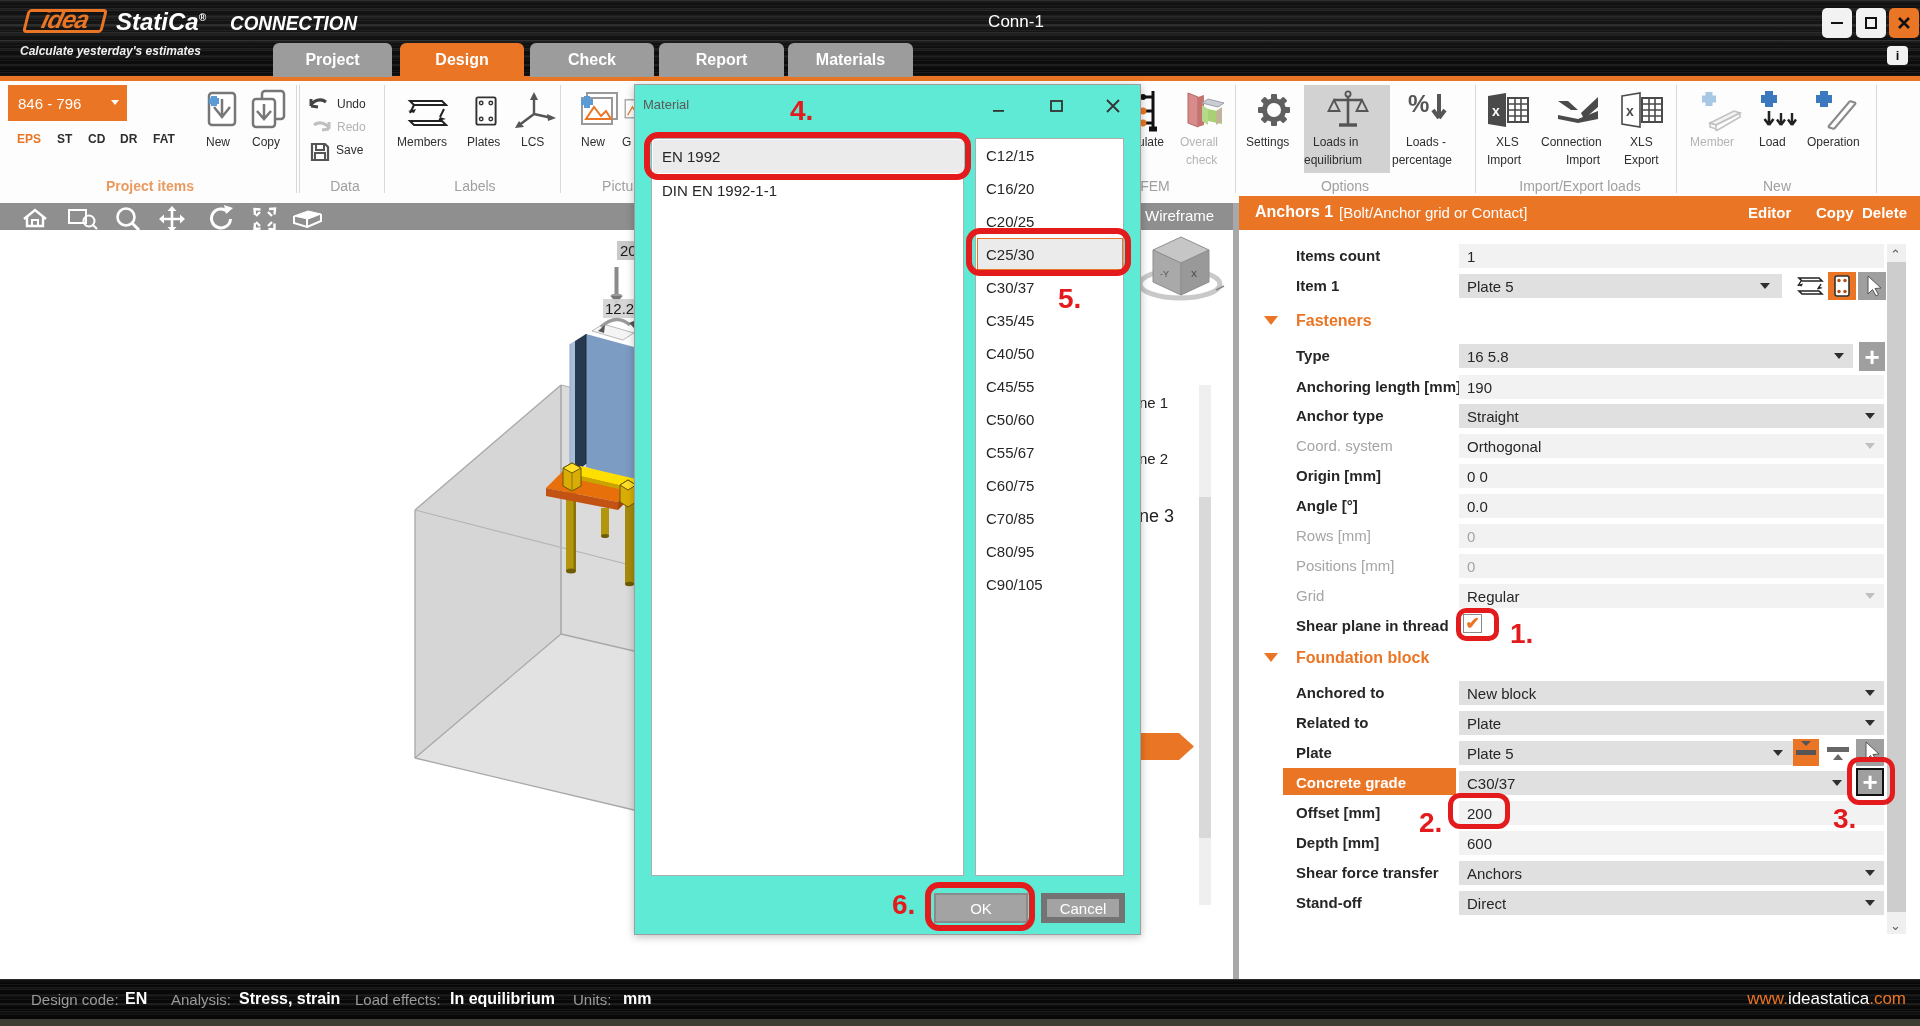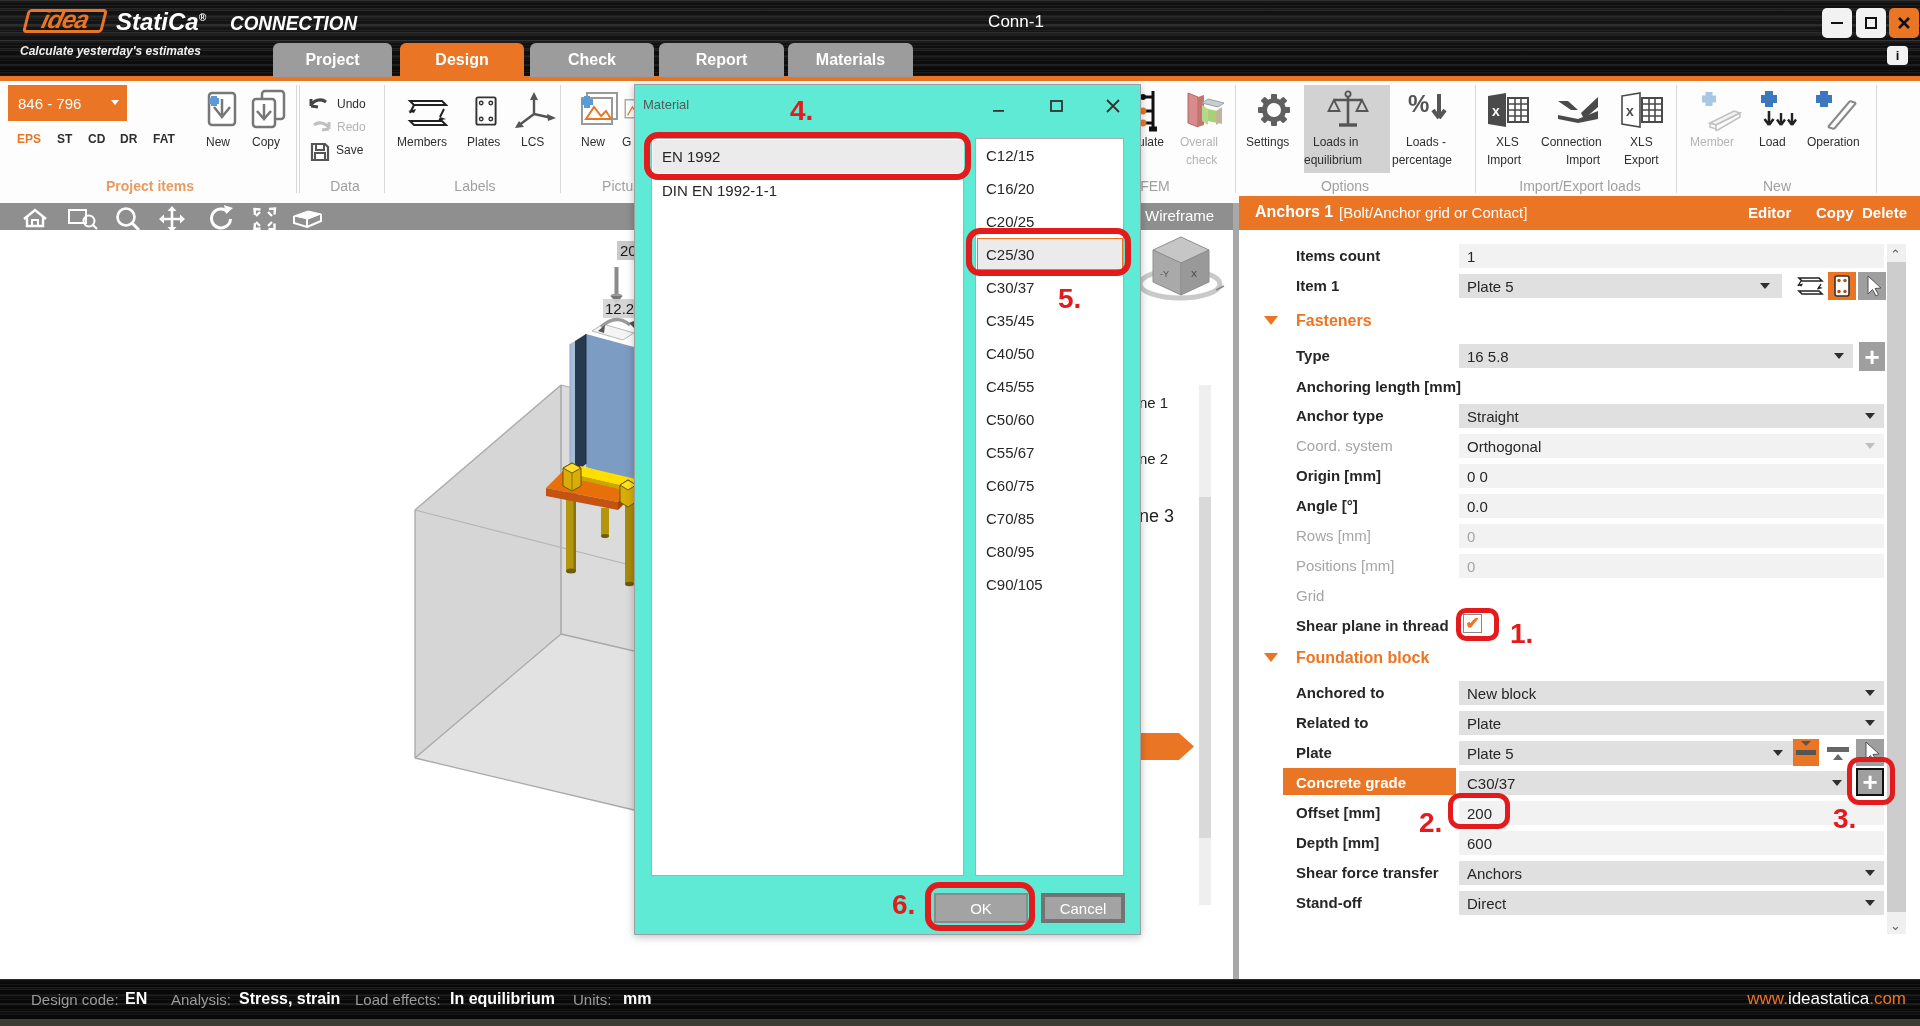--- a/index.html
+++ b/index.html
@@ -417,33 +417,35 @@
    <path d="M10 4 L10 22 L14.5 17.5 L18 24 L20.5 22.5 L17 16.5 L23 16 z" fill="#fff" stroke="#555" stroke-width="1"></path>
  </svg>
  <div class="stri" style="left:25px;top:120px"></div>
  <div class="sect" style="left:57px;top:116px">Fasteners</div>
  <div class="prow-label" style="top:151px">Type</div>
  <div class="pfield dd" style="left:220px;top:148px;width:394px;height:24px">16 5.8<span class="arr"></span></div>
  <div class="abs" style="left:620px;top:146px;width:26px;height:29px;background:#9f9f9f;display:flex;align-items:center;justify-content:center">
       <span style="color:#fff;font-size:26px;font-weight:bold;line-height:20px">+</span>
     </div>
  <div class="prow-label" style="top:182px">Anchoring length [mm]</div>
+ <div class="pfield tf" style="left:220px;top:179px;width:425px;height:24px">190</div>
  <div class="prow-label" style="top:211px">Anchor type</div>
  <div class="pfield dd" style="left:220px;top:208px;width:425px;height:24px">Straight<span class="arr"></span></div>
  <div class="prow-label dis" style="top:241px">Coord. system</div>
  <div class="pfield tf" style="left:220px;top:238px;width:425px;height:24px">Orthogonal<span class="arr" style="position:absolute;right:9px;top:9px;width:0;height:0;border-left:5px solid transparent;border-right:5px solid transparent;border-top:6px solid #c0c0c0"></span></div>
  <div class="prow-label" style="top:271px">Origin [mm]</div>
  <div class="pfield tf" style="left:220px;top:268px;width:425px;height:24px">0 0</div>
  <div class="prow-label" style="top:301px">Angle [°]</div>
  <div class="pfield tf" style="left:220px;top:298px;width:425px;height:24px">0.0</div>
  <div class="prow-label dis" style="top:331px">Rows [mm]</div>
  <div class="pfield tf" style="left:220px;top:328px;width:425px;height:24px;color:#a5a5a5">0</div>
  <div class="prow-label dis" style="top:361px">Positions [mm]</div>
  <div class="pfield tf" style="left:220px;top:358px;width:425px;height:24px;color:#a5a5a5">0</div>
  <div class="prow-label dis" style="top:391px">Grid</div>
+ <div class="pfield tf" style="left:220px;top:388px;width:425px;height:24px">Regular<span class="arr" style="position:absolute;right:9px;top:9px;width:0;height:0;border-left:5px solid transparent;border-right:5px solid transparent;border-top:6px solid #c0c0c0"></span></div>
  <div class="prow-label" style="top:421px">Shear plane in thread</div>
  <div class="abs" style="left:224px;top:418px;width:19px;height:19px;background:#fff;border:1px solid #8a8a8a;display:flex;align-items:center;justify-content:center">
       <span style="color:#ea7524;font-size:17px;font-weight:bold">✔</span>
     </div>
  <div class="stri" style="left:25px;top:457px"></div>
  <div class="sect" style="left:57px;top:453px">Foundation block</div>
  <div class="prow-label" style="top:488px">Anchored to</div>
  <div class="pfield dd" style="left:220px;top:485px;width:425px;height:24px">New block<span class="arr"></span></div>
  <div class="prow-label" style="top:518px">Related to</div>
  <div class="pfield dd" style="left:220px;top:515px;width:425px;height:24px">Plate<span class="arr"></span></div>
@@ -510,21 +512,21 @@
    <div class="lbi" style="top:198px;width:147px;height:33px">C40/50</div>
    <div class="lbi" style="top:231px;width:147px;height:33px">C45/55</div>
    <div class="lbi" style="top:264px;width:147px;height:33px">C50/60</div>
    <div class="lbi" style="top:297px;width:147px;height:33px">C55/67</div>
    <div class="lbi" style="top:330px;width:147px;height:33px">C60/75</div>
    <div class="lbi" style="top:363px;width:147px;height:33px">C70/85</div>
    <div class="lbi" style="top:396px;width:147px;height:33px">C80/95</div>
    <div class="lbi" style="top:429px;width:147px;height:33px">C90/105</div>
  </div>
  <div class="dbtn" style="left:299px;top:808px;width:94px;height:30px;background:#a3a3a3;border:2px solid #8a8a8a">OK</div>
- <div class="dbtn" style="left:406px;top:808px;width:84px;height:30px;background:#a3a3a3;border:4px solid #737373">Cancel</div>
+ <div class="dbtn" style="left:406px;top:808px;width:84px;height:30px;background:#a3a3a3;border:6px solid #737373">Cancel</div>
 </div>
 
 <div class="ann" style="left:644px;top:132px;width:327px;height:48px"></div>
 <div class="num" style="left:790px;top:95px">4.</div>
 <div class="ann" style="left:966px;top:228px;width:165px;height:48px"></div>
 <div class="num" style="left:1058px;top:283px">5.</div>
 <div class="ann" style="left:925px;top:882px;width:110px;height:49px"></div>
 <div class="num" style="left:892px;top:889px">6.</div>
 <div class="ann" style="left:1456px;top:608px;width:43px;height:33px;border-width:5px;border-radius:10px"></div>
 <div class="num" style="left:1510px;top:618px">1.</div>

